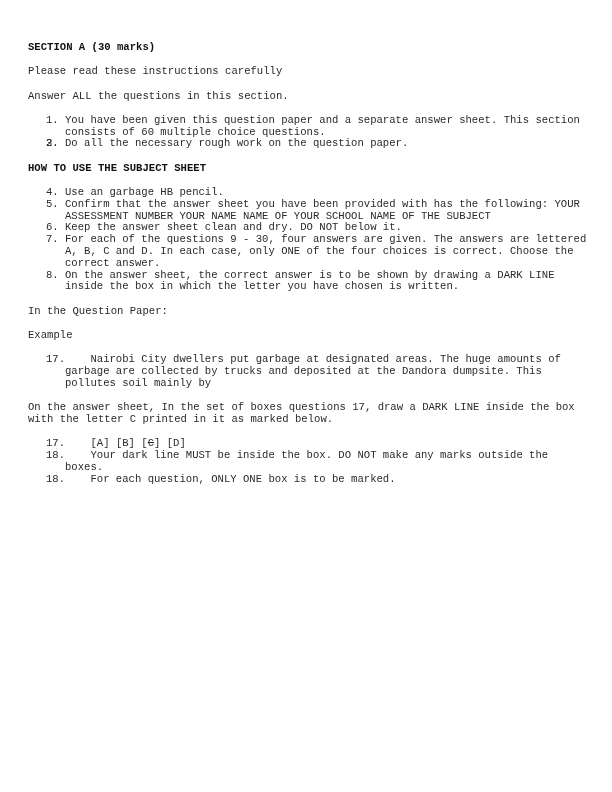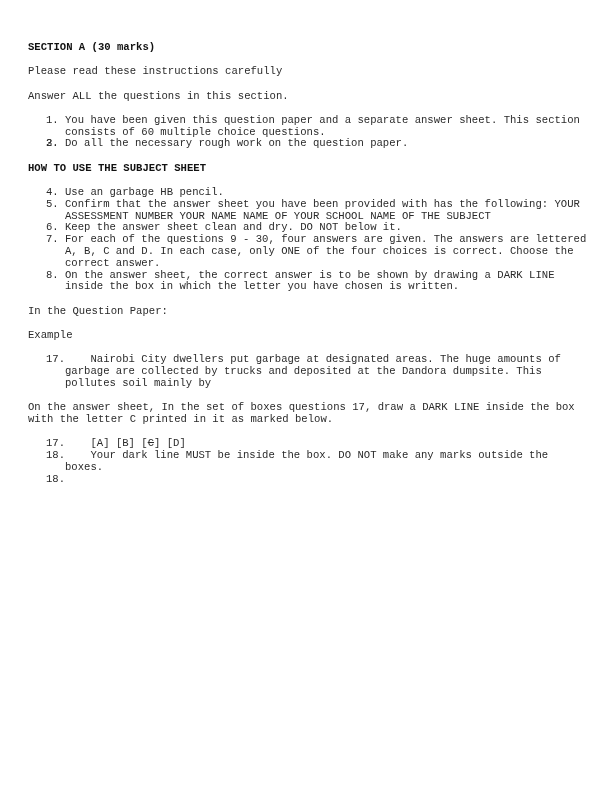--- a/index.html
+++ b/index.html
@@ -48,15 +48,15 @@
 
   <ol class="list q17" style="margin-bottom:12.5px">
     <li><span class="num">17.</span><span>    Nairobi City dwellers put garbage at designated areas. The huge amounts of garbage are collected by trucks and deposited at the Dandora dumpsite. This pollutes soil mainly by</span></li>
   </ol>
 
   <p class="para">On the answer sheet, In the set of boxes questions 17, draw a DARK LINE inside the box with the letter C printed in it as marked below.</p>
 
   <ol class="list">
     <li><span class="num">17.</span><span>    </span><span>[A]</span> <span>[B]</span> <span><span>[</span><span class="strike">C</span><span>]</span></span> <span>[D]</span></li>
     <li><span class="num">18.</span><span>    Your dark line MUST be inside the box. DO NOT make any marks outside the boxes.</span></li>
-    <li><span class="num">18.</span></li>
+    <li><span class="num">18.</span><span>    For each question, ONLY ONE box is to be marked.</span></li>
   </ol>
 </div>
 
 </body></html>

